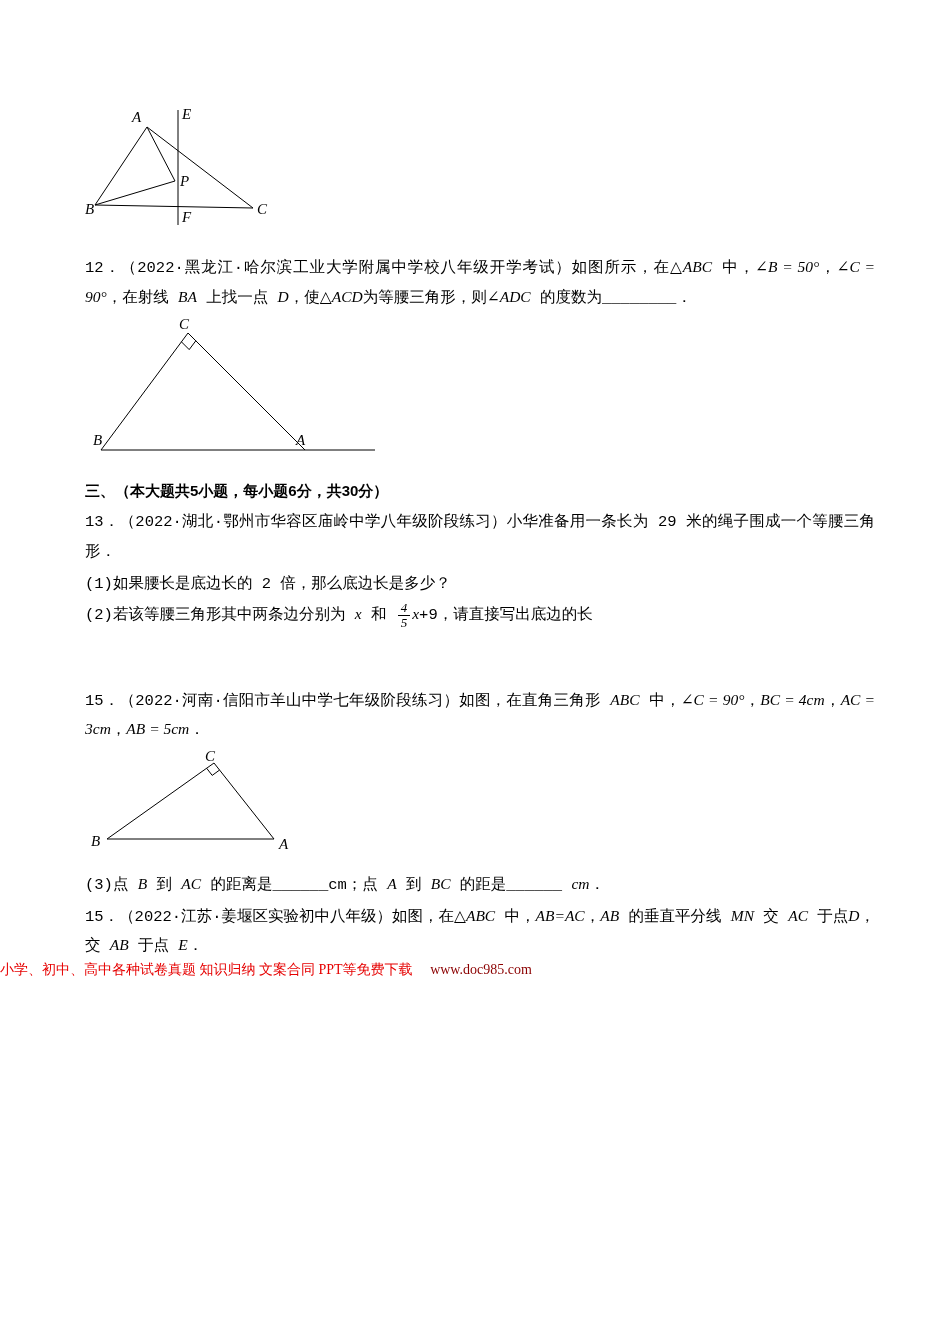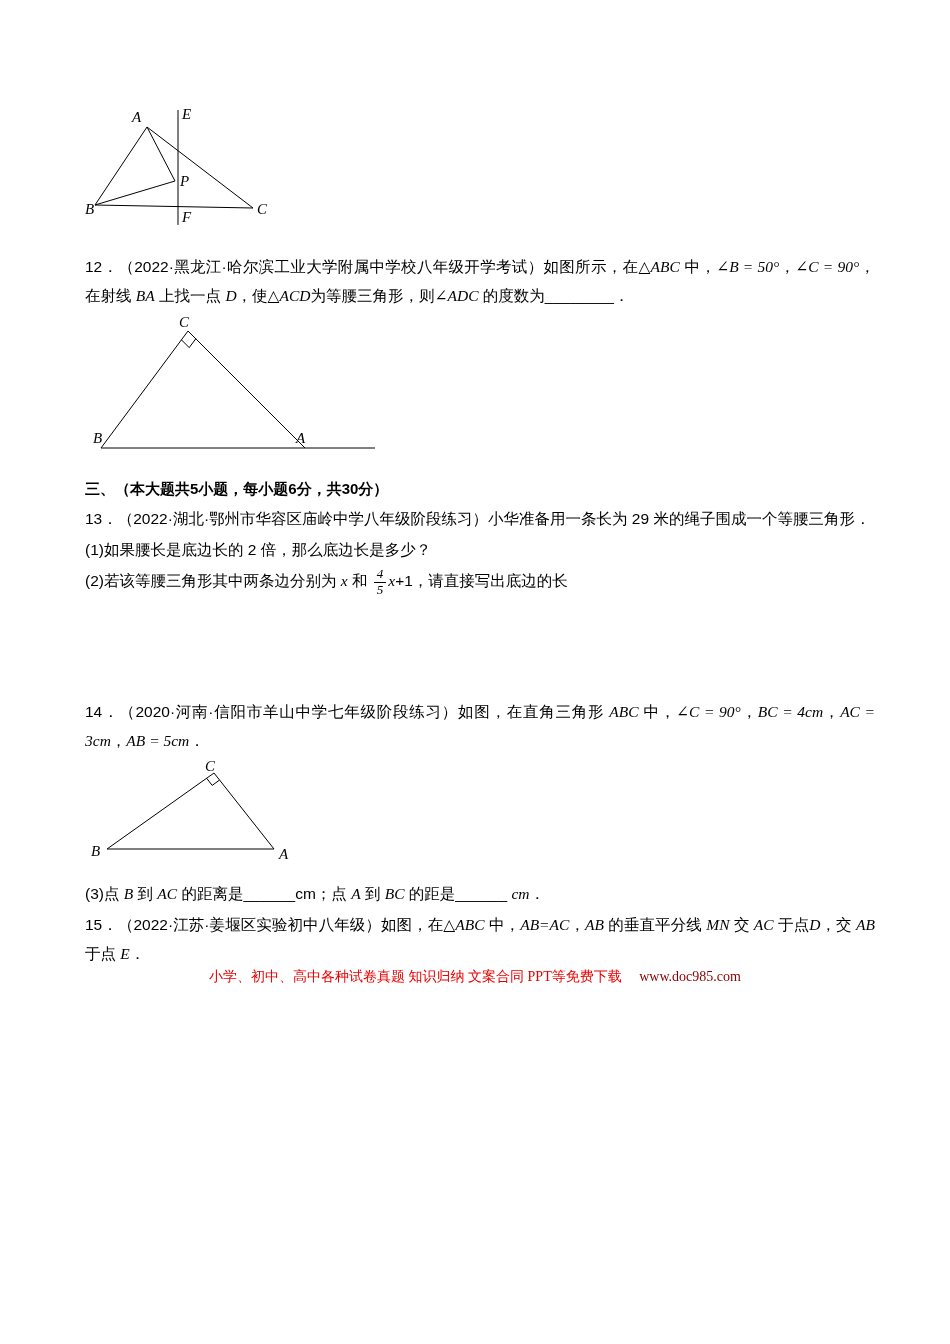--- a/index.html
+++ b/index.html
@@ -4,47 +4,47 @@
 <style>
   * { margin:0; padding:0; box-sizing:border-box; }
   html,body { background:#ffffff; }
   body {
     width:950px; height:1344px; position:relative; overflow:hidden;
     font-family:"Liberation Serif","DejaVu Serif",serif;
     color:#000;
   }
   .content { padding:105px 75px 0 85px; }
   .para { font-size:15.5px; line-height:1.85; text-align:justify; }
-  .para .run { font-family:Liberation Sans, sans-serif; }
+  .para .run { font-family:Liberation Mono, monospace; }
   .math { font-family:"Liberation Serif","DejaVu Serif",serif; font-style:italic; }
   .section-title {
     font-size:15px; font-weight:bold; margin:10px 0 6px;
     font-family:"Liberation Sans","DejaVu Sans",sans-serif;
   }
   .fig { display:block; }
   .fig1 { margin:0 0 16px 0; }
   .fig2 { margin:6px 0 4px 8px; }
   .fig3 { margin:6px 0 10px 4px; }
   .sub { margin:2px 0; }
   .mb-small { margin-bottom:4px; }
-  .gap-after-13 { margin-bottom:101px; }
+  .gap-after-13 { margin-bottom:55px; }
   .gap-after-14 { margin-bottom:140px; }
   .fig-label {
     font-family:"Liberation Serif","DejaVu Serif",serif;
     font-style:italic; font-size:15px; fill:#000;
   }
   .frac {
     display:inline-flex; flex-direction:column; vertical-align:middle;
     text-align:center; line-height:1.1; margin:0 2px;
     font-family:"Liberation Serif","DejaVu Serif",serif; font-style:italic;
   }
   .fnum { border-bottom:1px solid #000; padding:0 3px; font-size:13px; }
   .fden { padding:0 3px; font-size:13px; }
   .footer {
-    position:absolute; left:0; right:0; top:1256; text-align:center;
+    position:absolute; left:0; right:0; top:1256; text-align:left;
     font-size:14px;
   }
   .footer .ftext { color:#e60000; }
   .footer .site { color:#8b0000; margin-left:14px; }
 </style>
 </head>
 <body>
 
 <div class="page">
   <div class="content">
@@ -88,23 +88,23 @@
       </svg>
     </figure>
 
     <h3 class="section-title">三、（本大题共5小题，每小题6分，共30分）</h3>
 
     <p class="para"><span class="run">13．（2022·湖北·鄂州市华容区庙岭中学八年级阶段练习）小华准备用一条长为 29 米的绳子围成一个等腰三角形．</span></p>
     <p class="para sub"><span class="run">(1)如果腰长是底边长的 2 倍，那么底边长是多少？</span></p>
     <p class="para sub gap-after-13"><span class="run">(2)若该等腰三角形其中两条边分别为 </span><span class="math">x</span><span class="run"> 和 </span><span class="frac">
           <span class="fnum">4</span>
           <span class="fden">5</span>
-        </span><span class="math">x</span><span class="run">+1，请直接写出底边的长</span></p>
+        </span><span class="math">x</span><span class="run">+9，请直接写出底边的长</span></p>
 
-    <p class="para"><span class="run">14．（2020·河南·信阳市羊山中学七年级阶段练习）如图，在直角三角形 </span><span class="math">ABC</span><span class="run"> 中，</span><span class="math">∠C = 90°</span><span class="run">，</span><span class="math">BC = 4cm</span><span class="run">，</span><span class="math">AC = 3cm</span><span class="run">，</span><span class="math">AB = 5cm</span><span class="run">．</span></p>
+    <p class="para"><span class="run">15．（2022·河南·信阳市羊山中学七年级阶段练习）如图，在直角三角形 </span><span class="math">ABC</span><span class="run"> 中，</span><span class="math">∠C = 90°</span><span class="run">，</span><span class="math">BC = 4cm</span><span class="run">，</span><span class="math">AC = 3cm</span><span class="run">，</span><span class="math">AB = 5cm</span><span class="run">．</span></p>
 
     <figure class="fig fig3">
       <svg width="215" height="105" viewBox="0 0 215 105">
         <g stroke="#000" stroke-width="1" fill="none">
           <line x1="18" y1="88" x2="185" y2="88"></line>
           <line x1="125" y1="12" x2="18" y2="88"></line>
           <line x1="125" y1="12" x2="185" y2="88"></line>
           <polyline points="117.7,17.3 123.2,24.4 130.5,19.1"></polyline>
         </g>
         <g class="fig-label">

